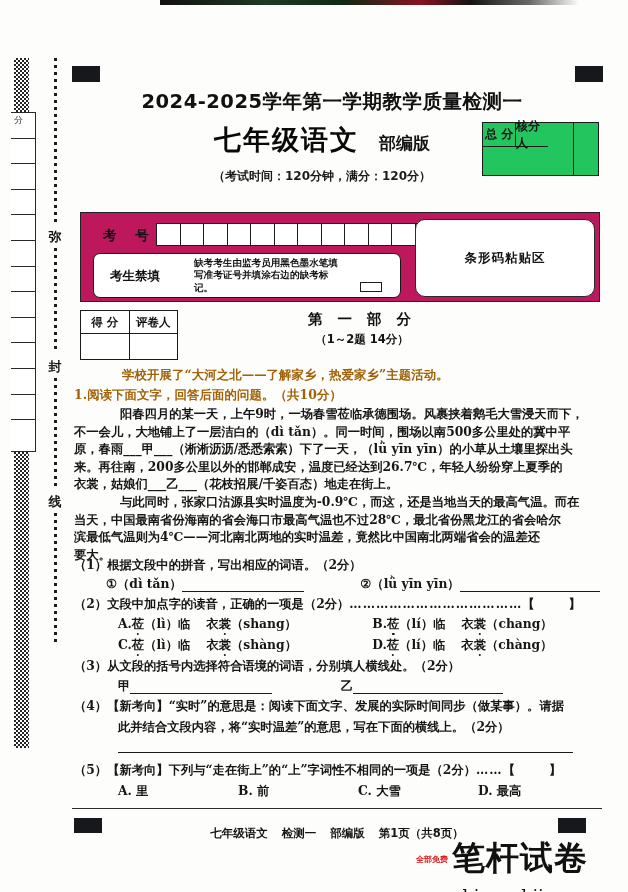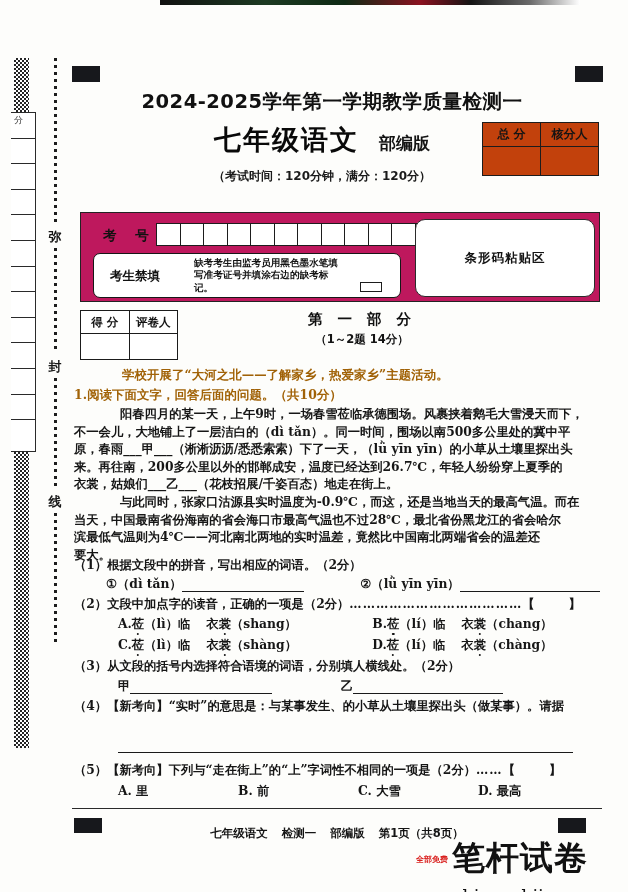--- a/index.html
+++ b/index.html
@@ -79,21 +79,21 @@
   }
   #exam-meta{
     position:absolute;left:40px;top:108px;width:420px;text-align:center;
     font-family:"DejaVu Sans","Liberation Sans",sans-serif;
     font-size:12px;font-weight:700;color:#1a1a1a;white-space:nowrap;
   }
 
   
   #total-table{
     position:absolute;left:410px;top:62px;width:115px;height:52px;
-    border:1.3px solid #1c1c1c;display:flex;flex-direction:column;background:#c2410c;
+    border:1.3px solid #1c1c1c;display:flex;flex-direction:row;background:#22c55e;
   }
   #total-table .tt-head{display:flex;height:23px;border-bottom:1.3px solid #1c1c1c;}
   #total-table .tt-body{display:flex;flex:1;}
   #total-table .tt-c{
     flex:1;display:flex;align-items:center;justify-content:center;
     font-family:"DejaVu Sans","Liberation Sans",sans-serif;
     font-size:12px;font-weight:700;color:#141414;
   }
   #total-table .tt-c.sep{border-right:1.3px solid #1c1c1c;}
 
@@ -380,21 +380,22 @@
     <span class="opt-a"><span>D.</span><span class="dotmark">莅</span><span>（lí）</span><span>临</span><span style="display:inline-block;width:16px;"></span><span>衣<span class="dotmark">裳</span></span><span>（chàng）</span></span>
   </div>
 
   <div id="q1-3" class="sub-q"><span>（3）</span><span>从文段的括号内选择符合语境的词语，分别填人横线处。（2分）</span></div>
   <div id="q1-3-ans">
     <span>甲</span><span class="ul-blank" style="width:142px;">&nbsp;</span>
     <span style="display:inline-block;width:60px;"></span>
     <span>乙</span><span class="ul-blank" style="width:150px;">&nbsp;</span>
   </div>
 
-  <div id="q1-4a" class="sub-q"><span>（4）</span><span>【新考向】</span><span>“实时”的意思是：与某事发生、的小草从土壤里探出头（做某事）。请据</span></div>
+  <div id="q1-4a" class="sub-q"><span>（4）</span><span>【新考向】</span><span>“实时”的意思是：阅读下面文字、发展的实际时间同步（做某事）。请据</span></div>
+  <div id="q1-4b" class="sub-q">此并结合文段内容，将“实时温差”的意思，写在下面的横线上。（2分）</div>
   <div id="q1-4-line"></div>
 
   <div id="q1-5" class="sub-q"><span>（5）</span><span>【新考向】</span><span>下列与“走在街上”的“上”字词性不相同的一项是（2分）</span><span class="dots-lead">……</span><span>【</span><span style="display:inline-block;width:34px;"></span><span>】</span></div>
   <div id="q1-5-opts">
     <span>A. 里</span>
     <span>B. 前</span>
     <span>C. 大雪</span>
     <span>D. 最高</span>
   </div>
 

